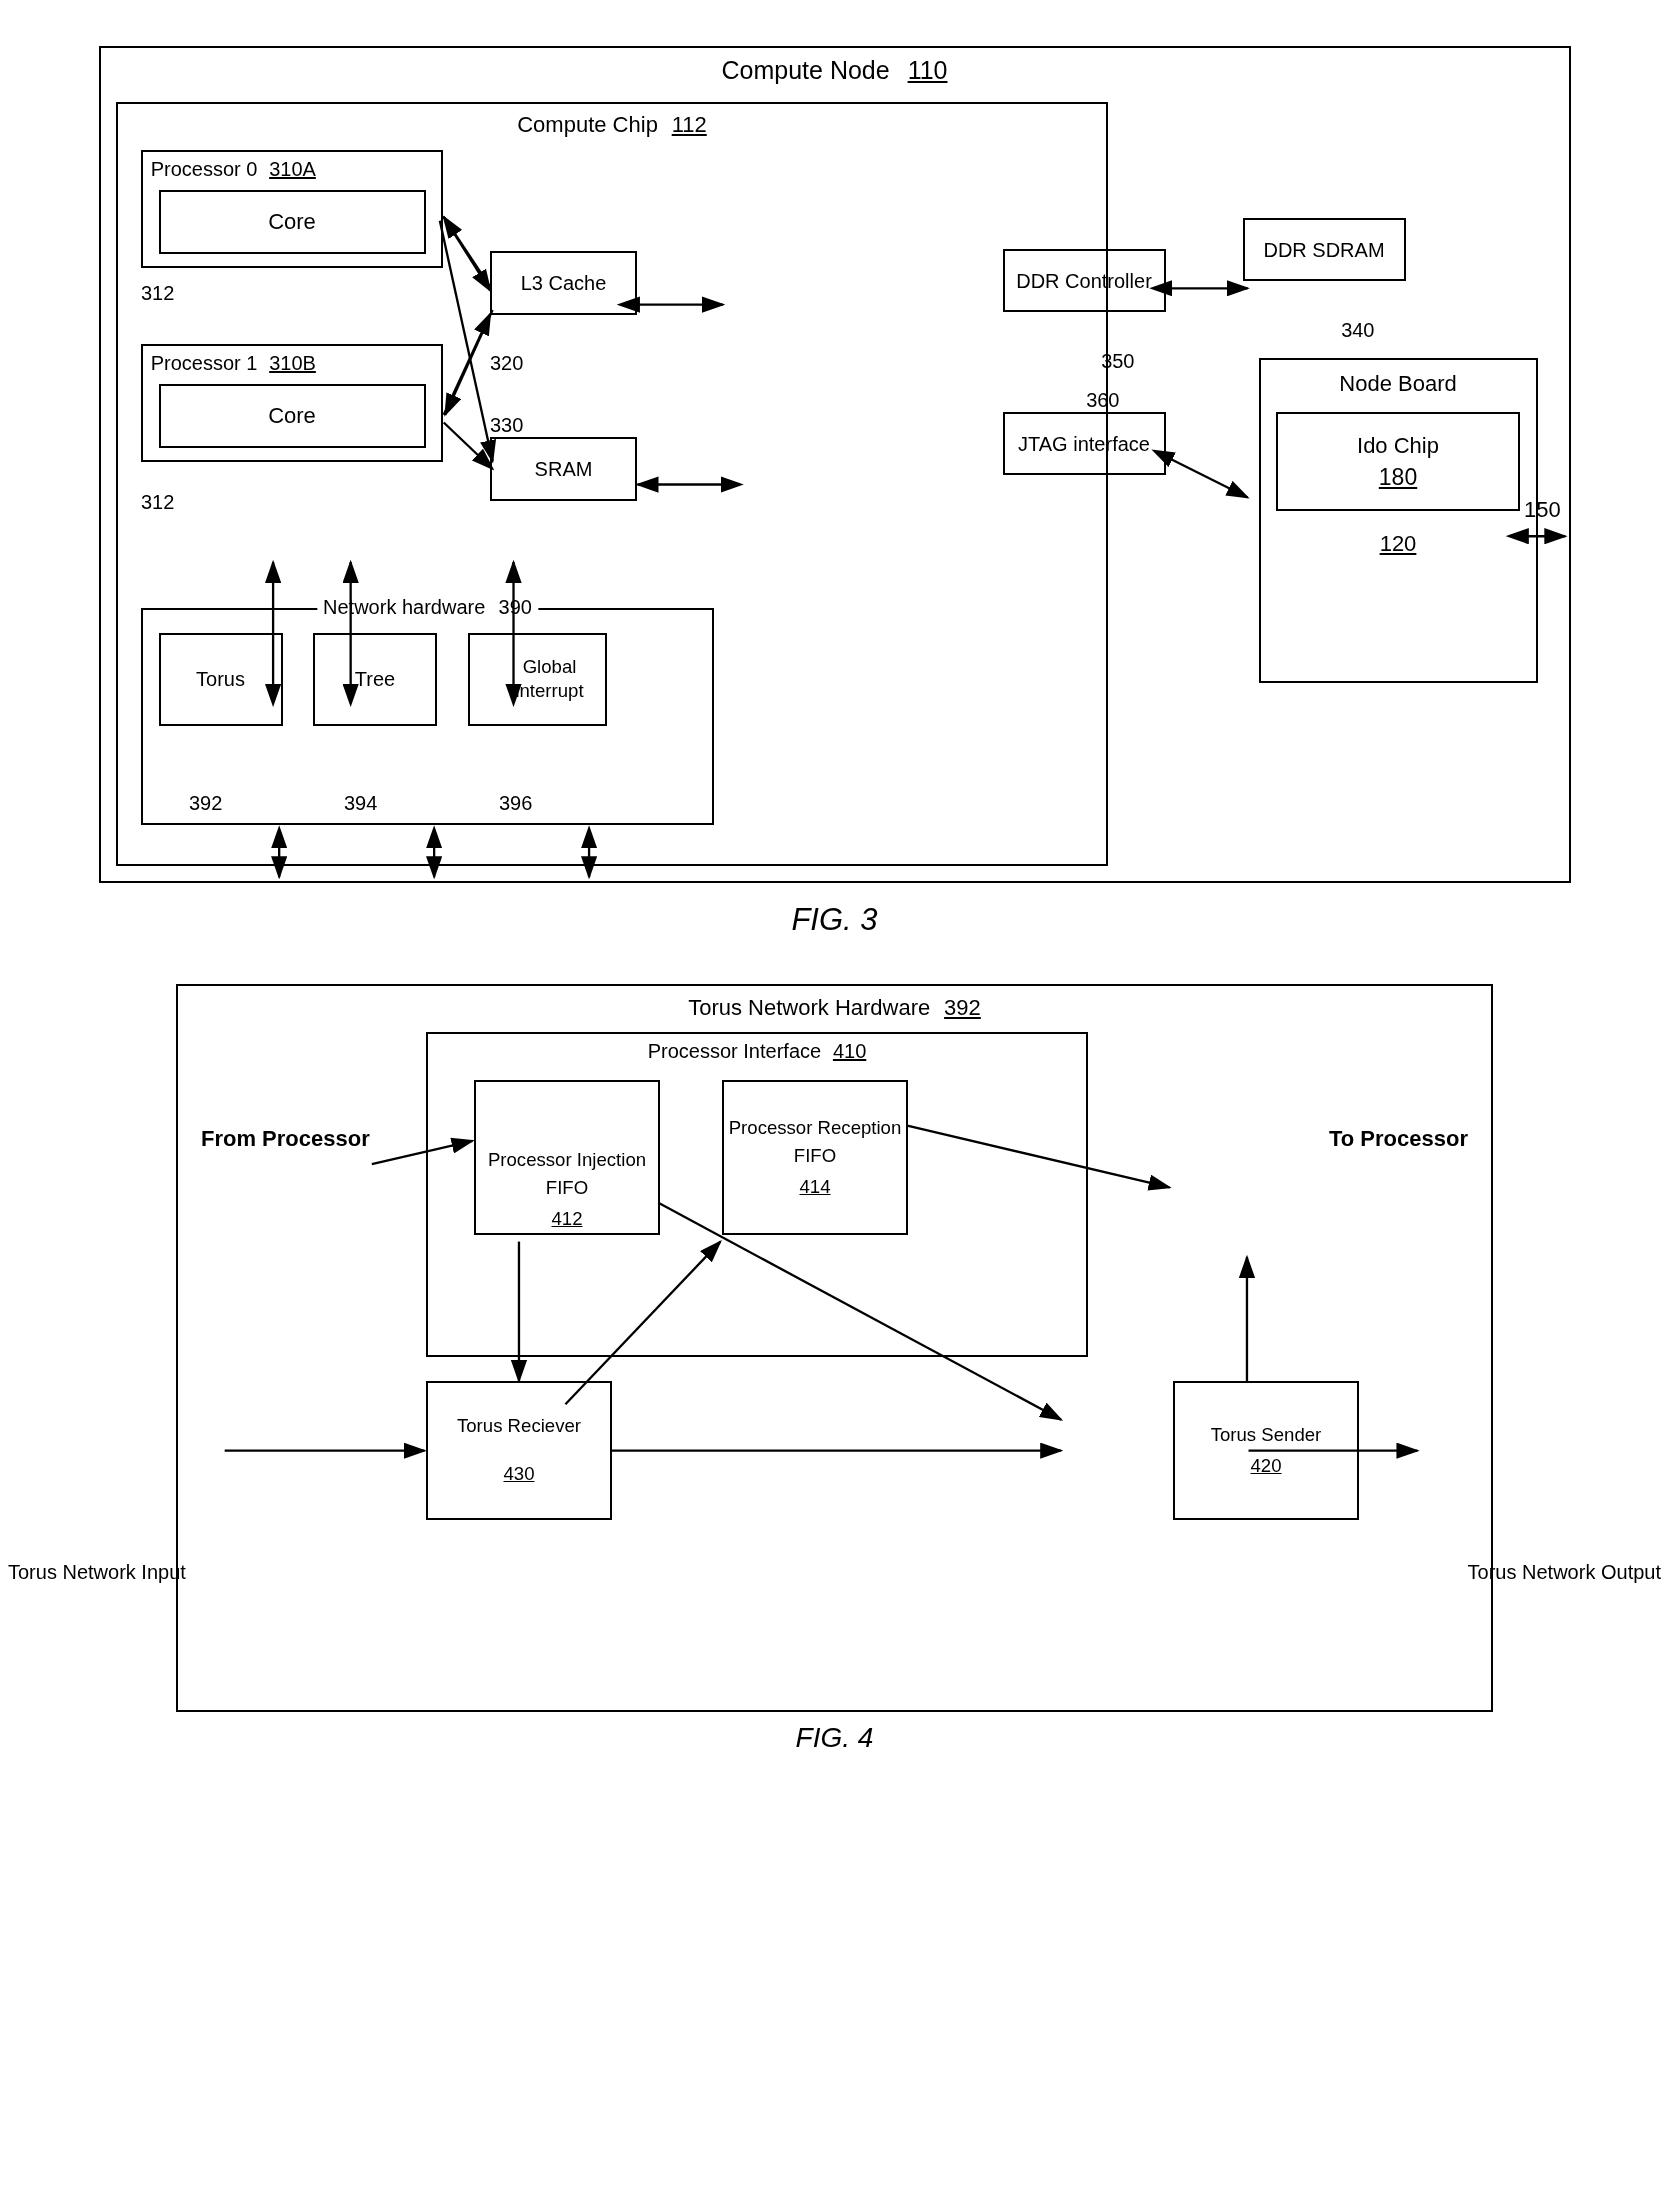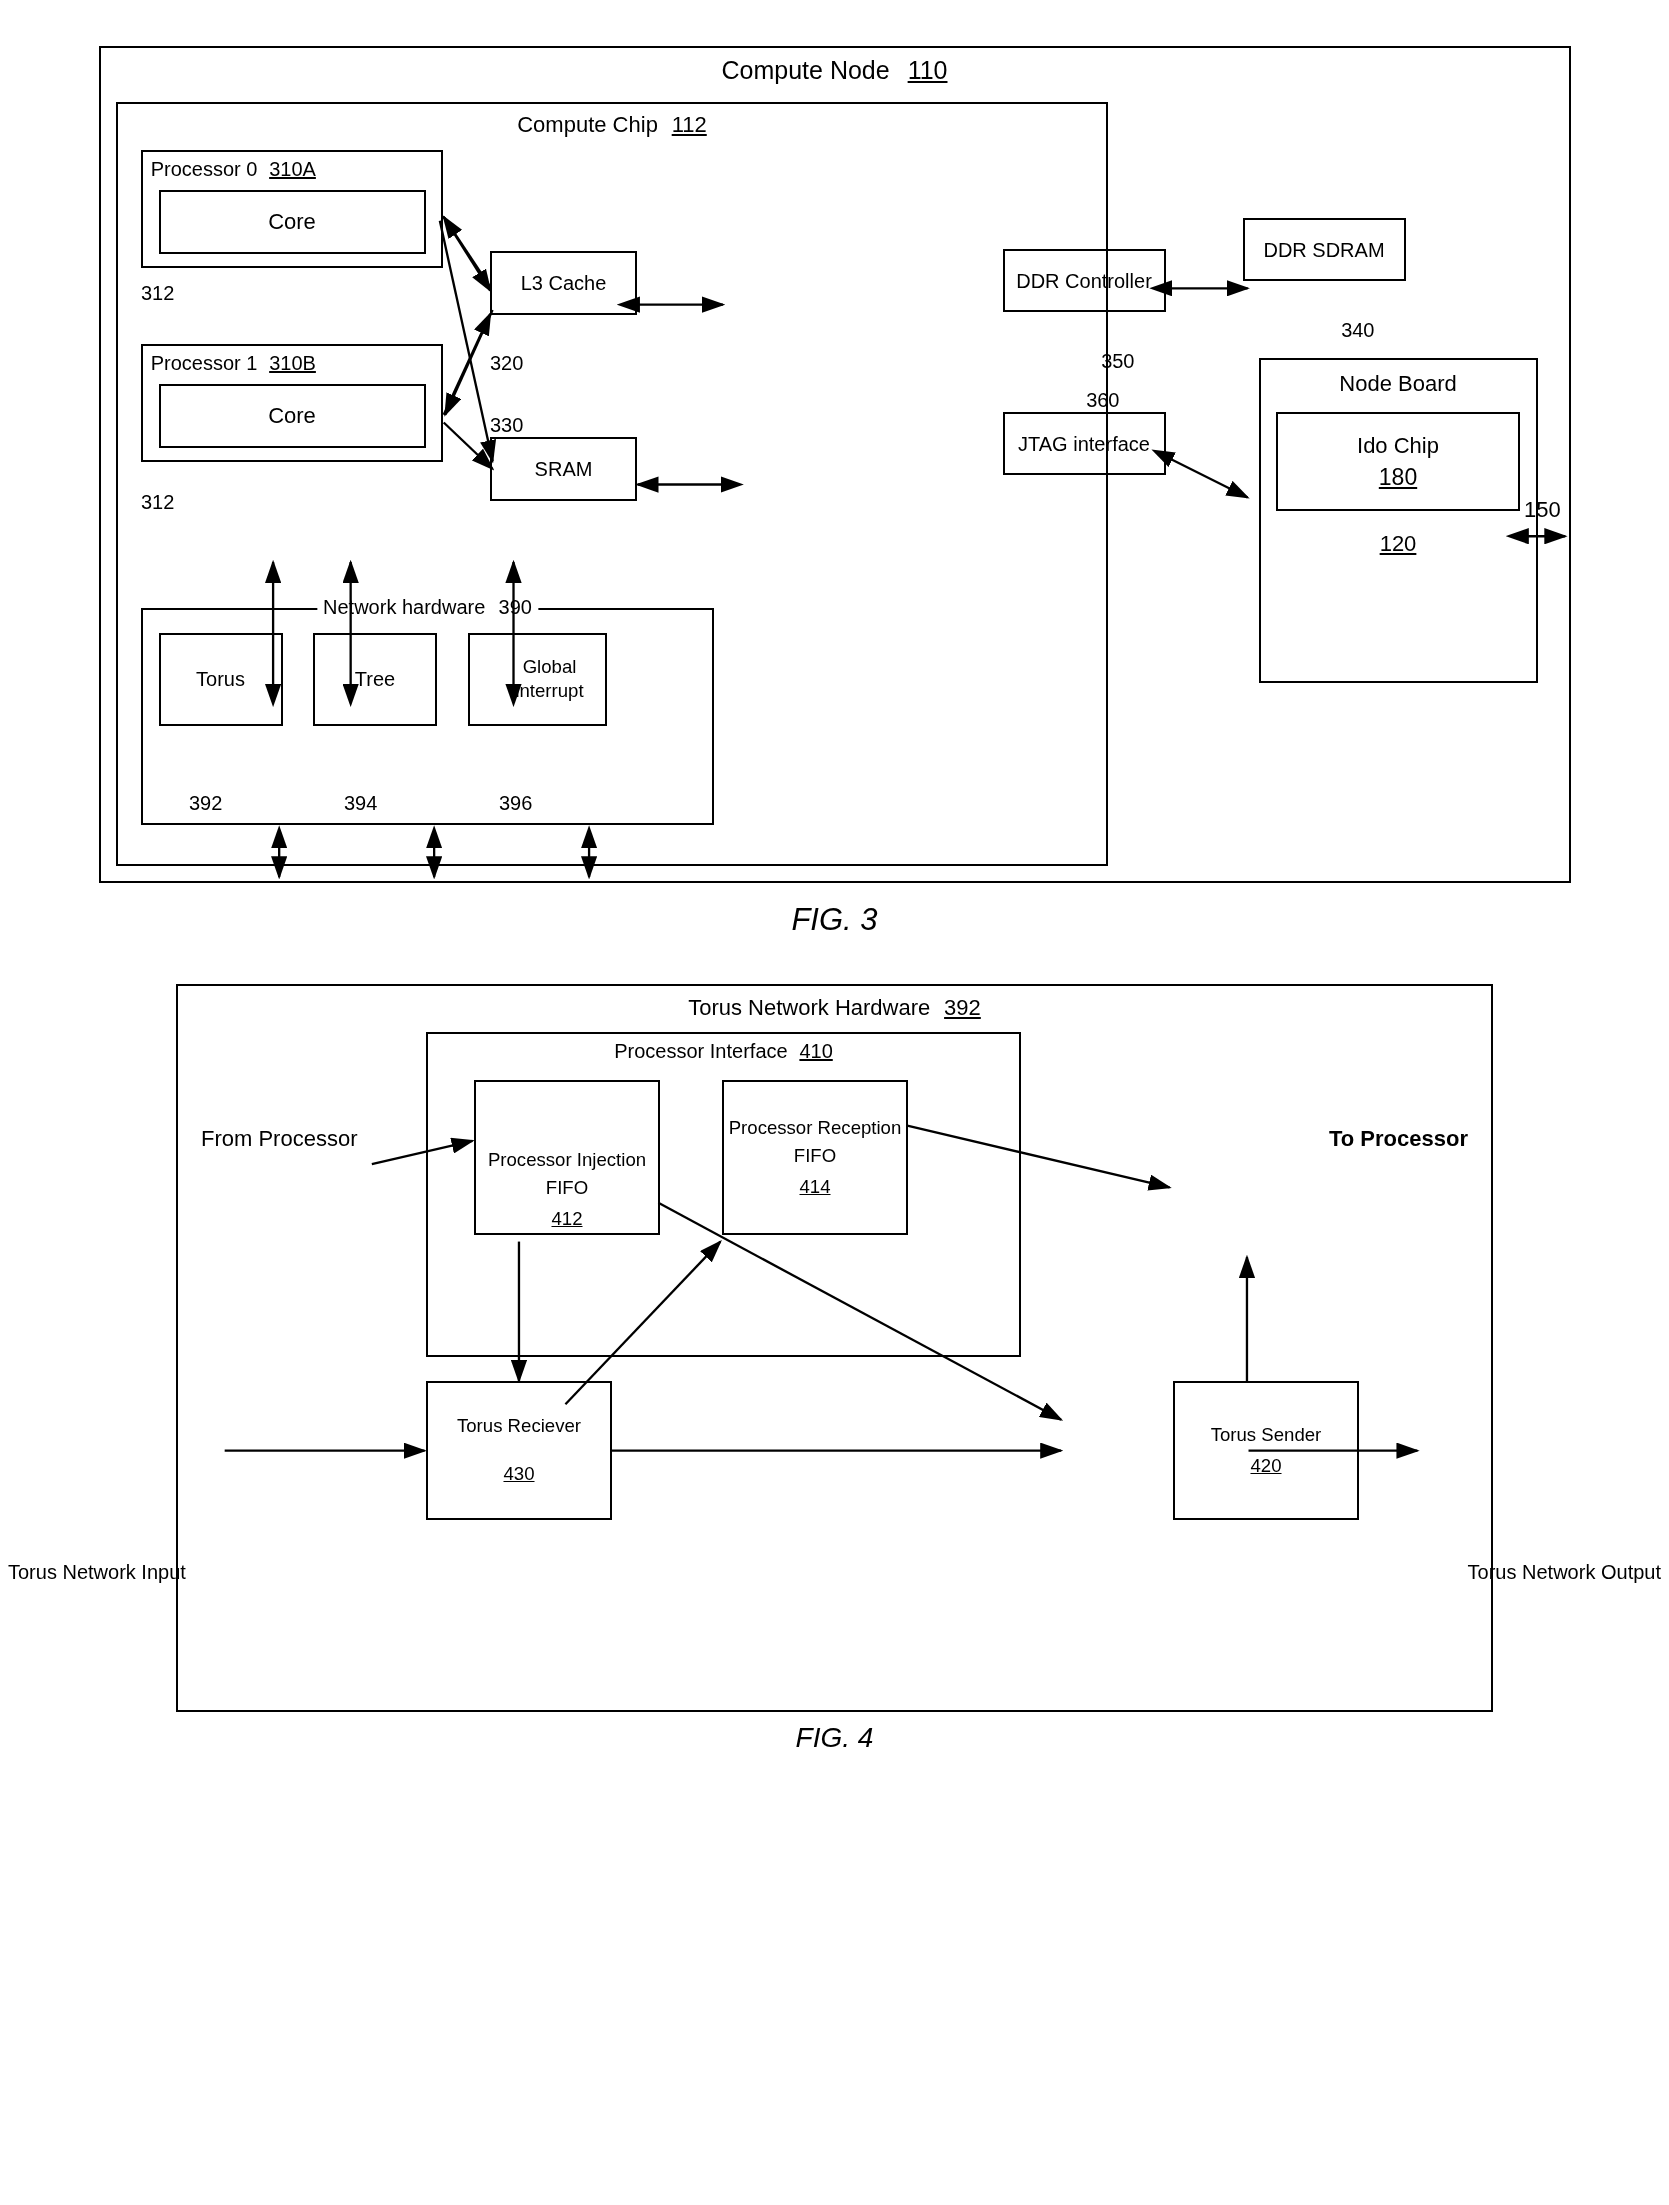--- a/index.html
+++ b/index.html
@@ -229,21 +229,21 @@
   </div>
 
   <div class="fig4-wrapper">
     <div class="fig4-diagram" style="position:relative; width:1317px; height:728px; border:2.3px solid #000;">
 
       <div style="position:absolute; top:9.3px; left:50%; transform:translateX(-50%); font-size:22px; white-space:nowrap;">
         <span>Torus Network Hardware</span>
         <span class="underline" style="margin-left:7.7px;">392</span>
       </div>
 
-      <div style="position:absolute; top:46px; left:248px; width:595px; height:325px; border:2.3px solid #000;">
+      <div style="position:absolute; top:46px; left:248px; width:662px; height:325px; border:2.3px solid #000;">
         <div style="position:absolute; top:6.2px; left:50%; transform:translateX(-50%); font-size:20px; white-space:nowrap;">
           <span>Processor Interface</span>
           <span class="underline" style="margin-left:6.2px;">410</span>
         </div>
 
         <div style="position:absolute; top:46px; left:46px; border:2.3px solid #000; width:186px; height:155px; display:flex; flex-direction:column; align-items:center; justify-content:flex-end; text-align:center; font-size:18.6px; line-height:1.5;">
           <span>Processor Injection FIFO</span>
           <span class="underline" style="display:block; margin-top:3px;">412</span>
         </div>
 
@@ -256,21 +256,21 @@
       <div style="position:absolute; top:395px; left:248px; border:2.3px solid #000; width:186px; height:139px; display:flex; flex-direction:column; align-items:center; justify-content:center; text-align:center; font-size:18.6px; line-height:1.5;">
         <span>Torus Reciever</span>
         <span class="underline" style="display:block; margin-top:20px;">430</span>
       </div>
 
       <div style="position:absolute; top:395px; right:132px; border:2.3px solid #000; width:186px; height:139px; display:flex; flex-direction:column; align-items:center; justify-content:center; text-align:center; font-size:18.6px; line-height:1.5;">
         <span>Torus Sender</span>
         <span class="underline" style="display:block; margin-top:3.1px;">420</span>
       </div>
 
-      <div style="position:absolute; top:139px; left:23px; font-size:22px; font-weight:normal; text-align:center; line-height:1.3;">From Processor</div>
+      <div style="position:absolute; top:139px; left:23px; font-size:22px; font-weight:bold; text-align:center; line-height:1.3;">From Processor</div>
 
       <div style="position:absolute; top:139px; right:23px; font-size:22px; font-weight:bold; text-align:center; line-height:1.3;">To Processor</div>
 
       <div style="position:absolute; bottom:124px; left:-170px; font-size:20px; text-align:right; line-height:1.4;">Torus Network Input</div>
 
       <div style="position:absolute; bottom:124px; right:-170px; font-size:20px; line-height:1.4;">Torus Network Output</div>
 
       <svg style="position:absolute;top:0;left:0;width:1317px;height:728px;pointer-events:none;" viewBox="0 0 1700 940" width="1317" height="728">
         <defs>
           <marker id="arr4" markerWidth="10" markerHeight="7" refX="9" refY="3.5" orient="auto">

